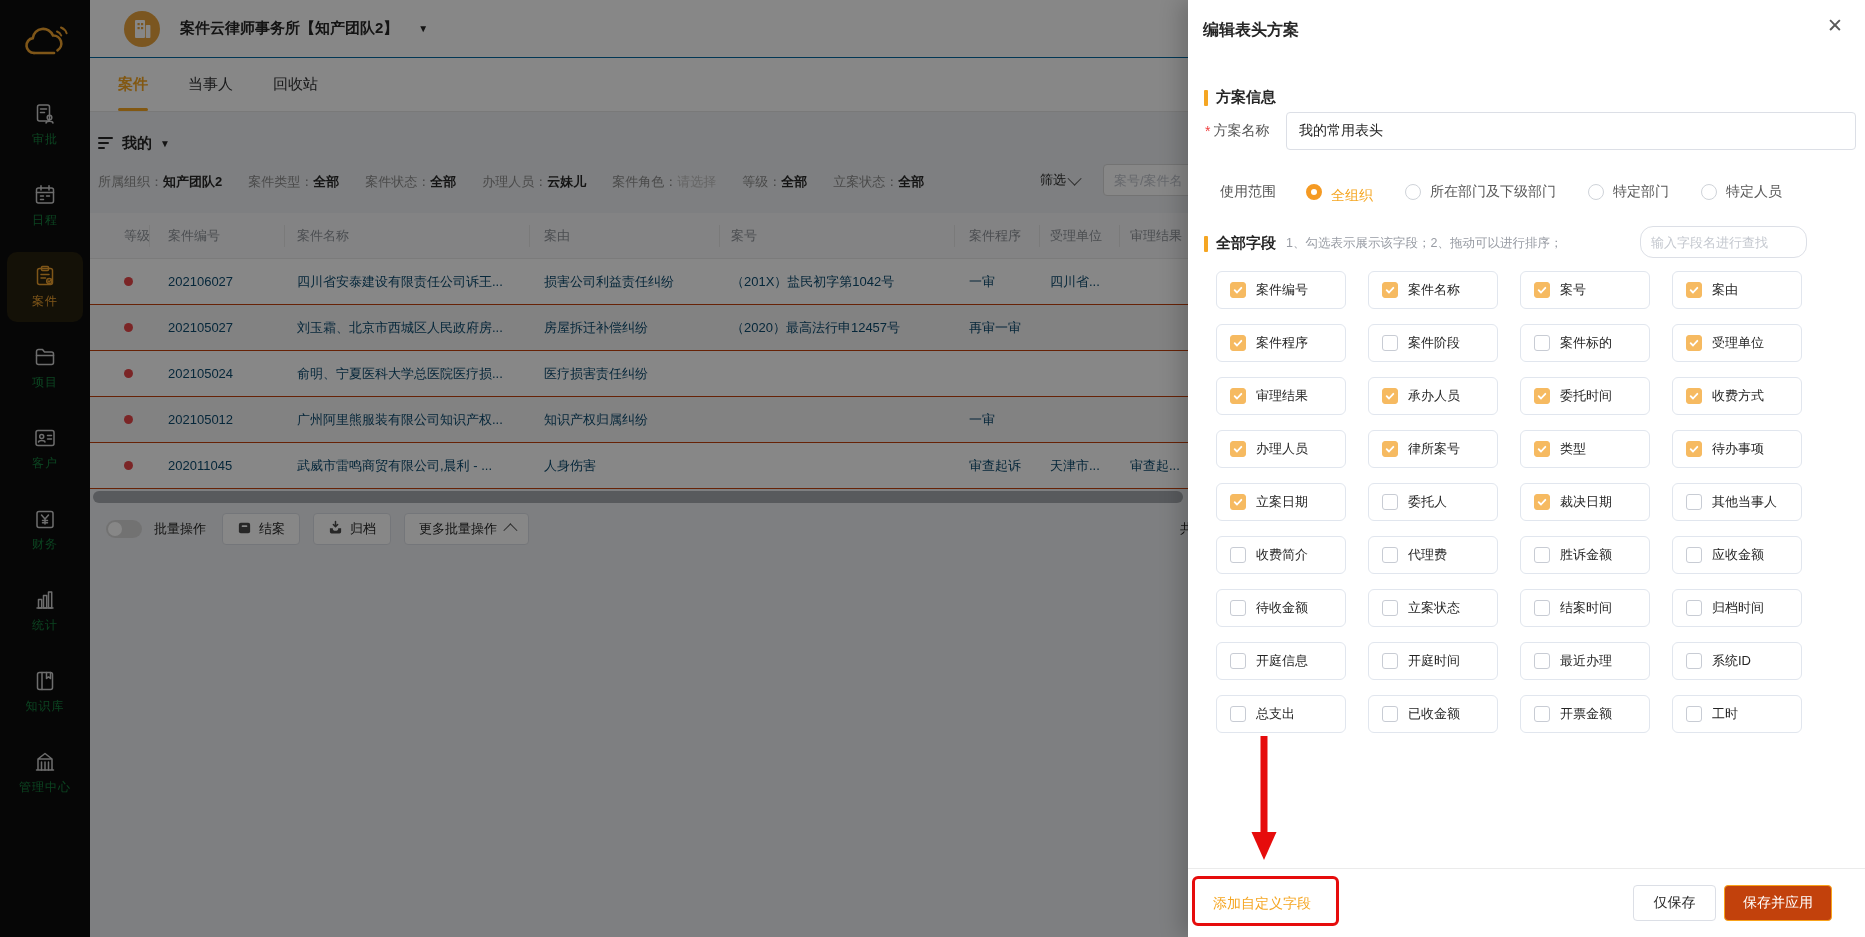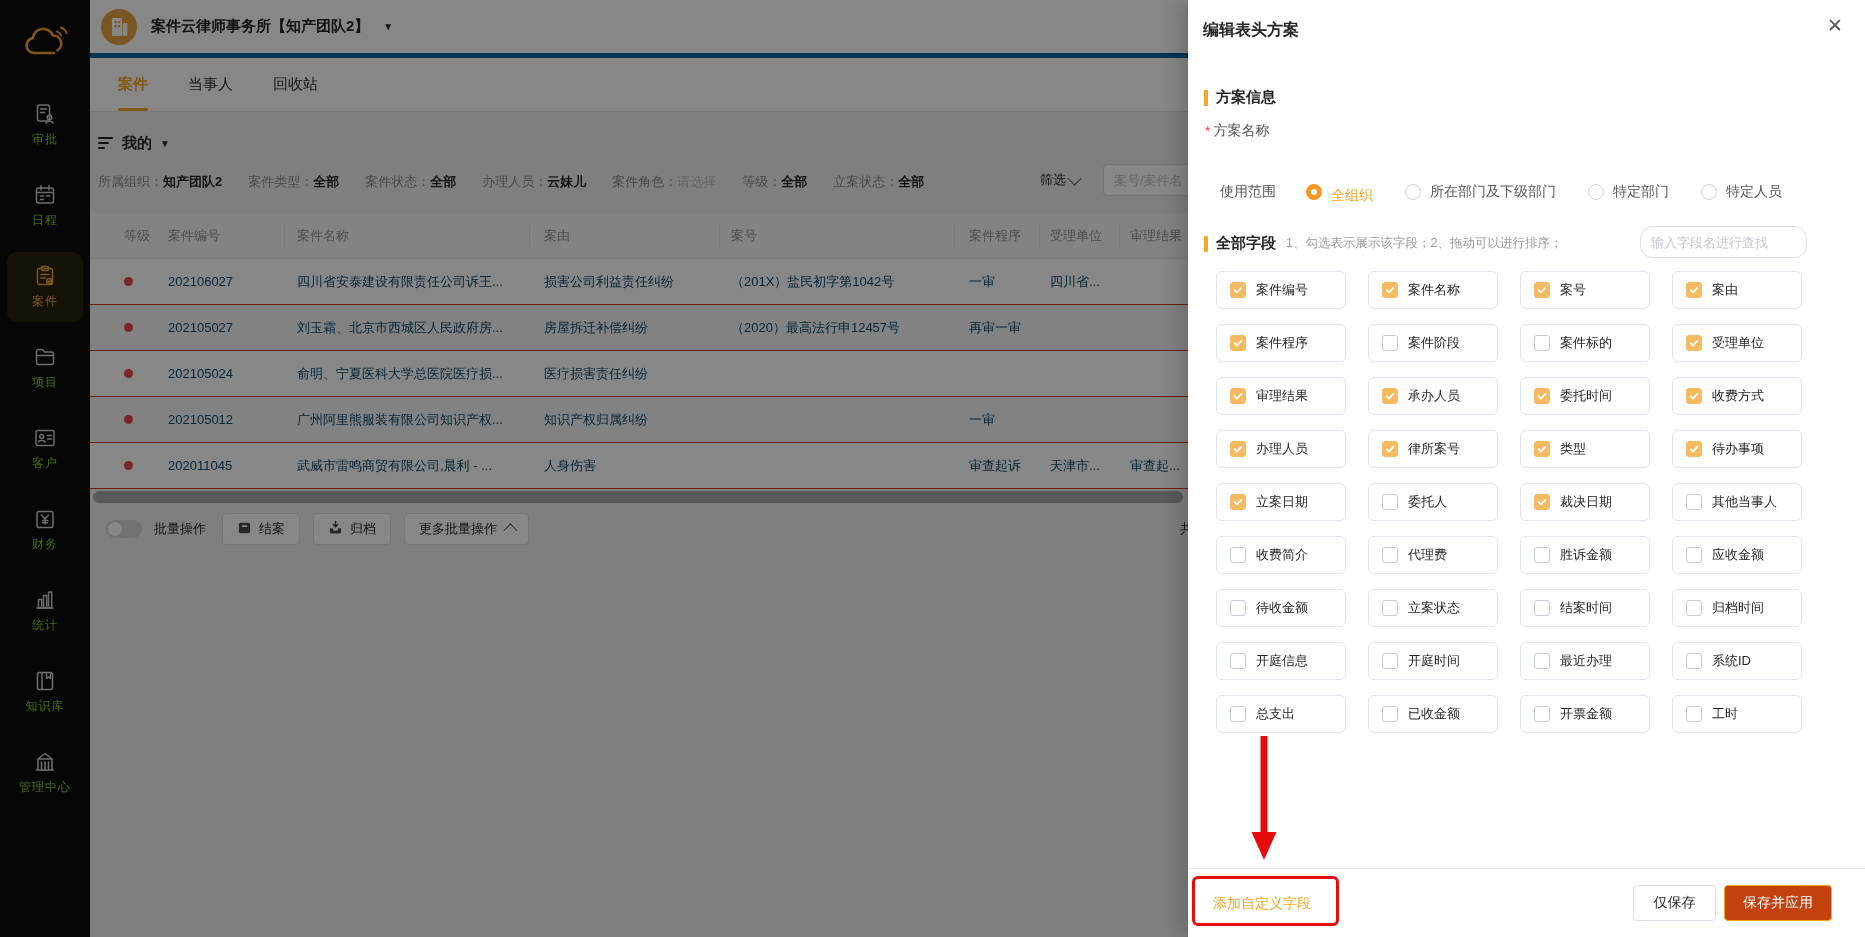--- a/index.html
+++ b/index.html
@@ -10,27 +10,27 @@
     -webkit-font-smoothing:antialiased;
   }
   
   .sidebar{position:absolute;left:0;top:0;width:90px;height:937px;background:#0d0d0d;z-index:10;}
   .sb-logo{height:90px;display:flex;align-items:center;justify-content:center;}
   .sb-logo svg{width:48px;height:36px;}
   .sb-items{display:flex;flex-direction:column;align-items:center;}
   .sb-item{width:76px;height:70px;margin-bottom:11px;display:flex;flex-direction:column;align-items:center;justify-content:center;border-radius:10px;cursor:pointer;}
   .sb-item .sb-icon{width:24px;height:24px;display:block;}
   .sb-item .sb-icon svg{width:24px;height:24px;stroke:#cfcfcf;fill:none;stroke-width:1.5;stroke-linecap:round;stroke-linejoin:round;}
-  .sb-item .sb-label{margin-top:5px;font-size:12px;color:#84cc16;letter-spacing:1px;}
+  .sb-item .sb-label{margin-top:5px;font-size:12px;color:#15803d;letter-spacing:1px;}
   .sb-item.active{background:#26200f;}
   .sb-item.active .sb-icon svg{stroke:#f0a32f;}
   .sb-item.active .sb-label{color:#f0a32f;}
   
   .main{position:absolute;left:90px;top:0;width:1098px;height:937px;overflow:hidden;background:#eef0f3;z-index:10;}
-  .topbar{height:58px;background:#fff;border-bottom:5px solid #0369a1;display:flex;align-items:center;padding-left:11px;box-sizing:border-box;}
+  .topbar{height:58px;background:#fff;border-bottom:1px solid #0369a1;display:flex;align-items:center;padding-left:34px;box-sizing:border-box;gap:6px;}
   .org-logo{width:36px;height:36px;border-radius:50%;background:#e8a33d;display:flex;align-items:center;justify-content:center;}
   .org-title{margin-left:14px;font-size:15px;font-weight:bold;color:#262626;}
   .org-caret{margin-left:14px;font-size:10px;color:#262626;}
   .tabbar{height:54px;background:#fff;border-bottom:1px solid #e5e5e5;display:flex;align-items:stretch;padding-left:28px;gap:40px;box-sizing:border-box;}
   .tab{position:relative;display:flex;align-items:center;font-size:15px;color:#303133;cursor:pointer;}
   .tab.active{color:#f5a623;font-weight:bold;}
   .tab.active::after{content:"";position:absolute;left:0;right:0;bottom:0;height:3px;background:#f5a623;border-radius:2px;}
   .toolbar{margin-top:17px;height:28px;display:flex;align-items:center;padding-left:8px;gap:8px;}
   .sort-icon{display:inline-block;width:16px;}
   .sort-icon i{display:block;height:2px;background:#262626;border-radius:1px;margin:3px 0;}
@@ -357,20 +357,21 @@
 
   <div class="sec-head" style="left:16px;top:88px;">
     <span class="sec-bar"></span>
     <span class="sec-title">方案信息</span>
   </div>
 
   <div class="name-row">
     <span class="req-star">*</span>
     <span class="name-label">方案名称</span>
   </div>
+  <input class="name-input" value="我的常用表头" style="">
 
   <div class="scope-row">
     <span class="scope-label">使用范围</span>
     <span style="display:flex;gap:32px;" id="scope-options">
         <span class="radio-opt on">
           <span class="radio on"></span>
           <span class="r-label">全组织</span>
         </span>
         <span class="radio-opt">
           <span class="radio"></span>

